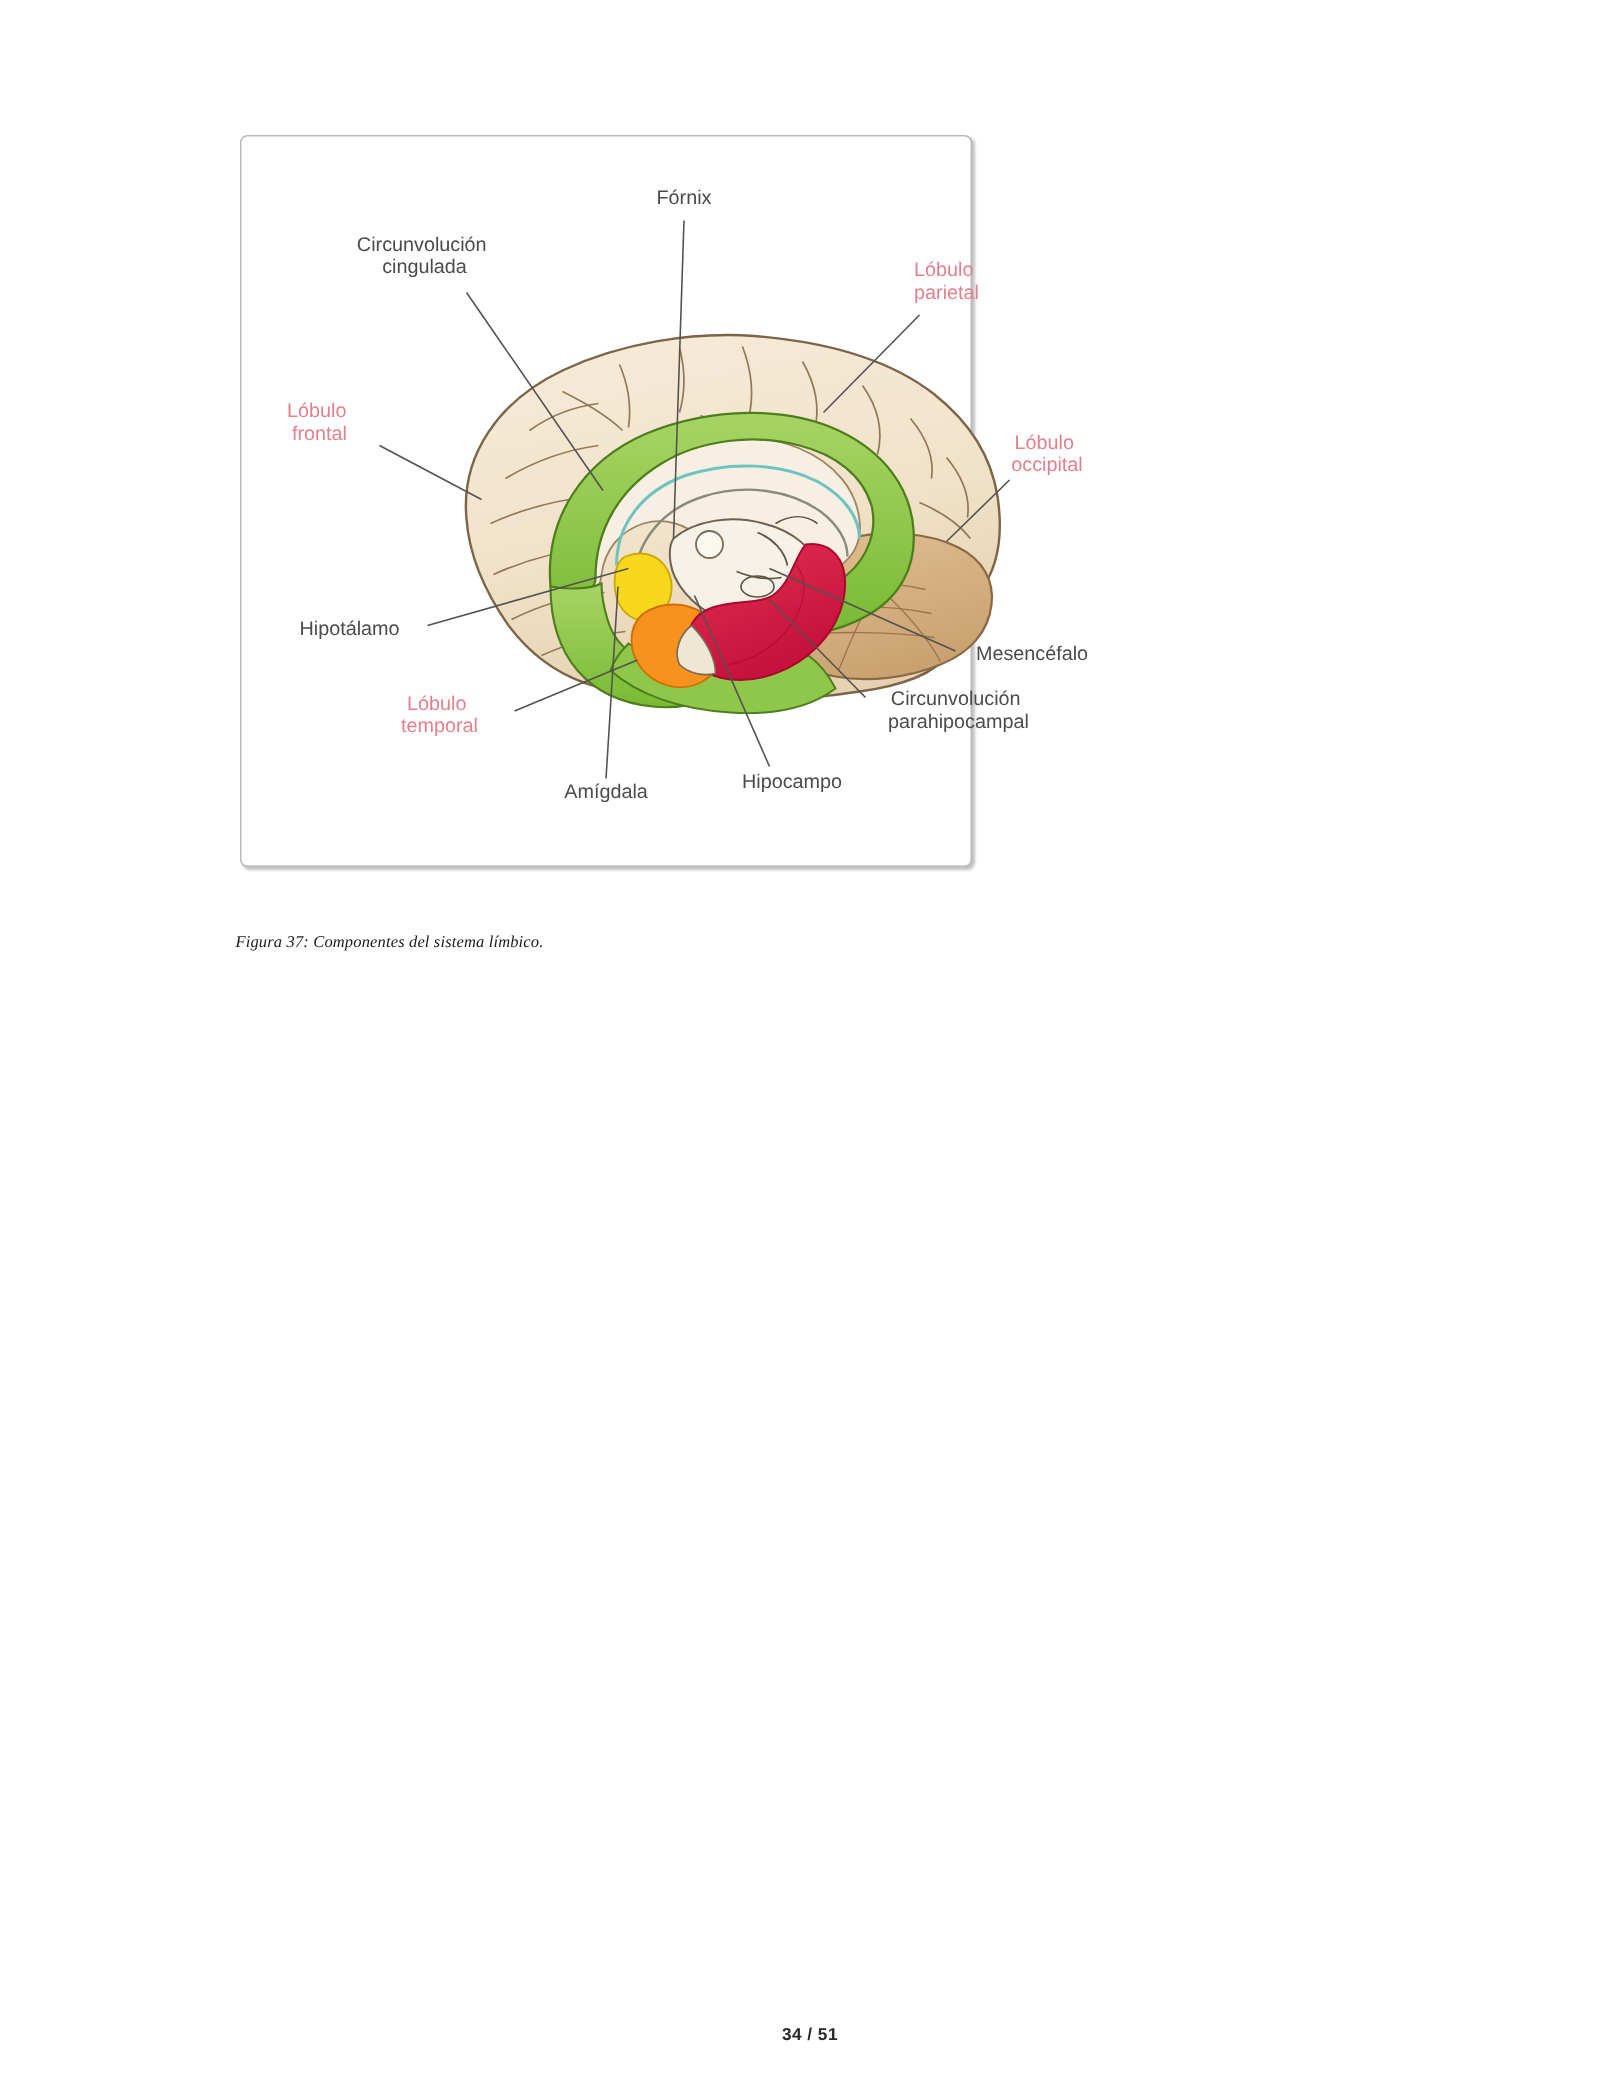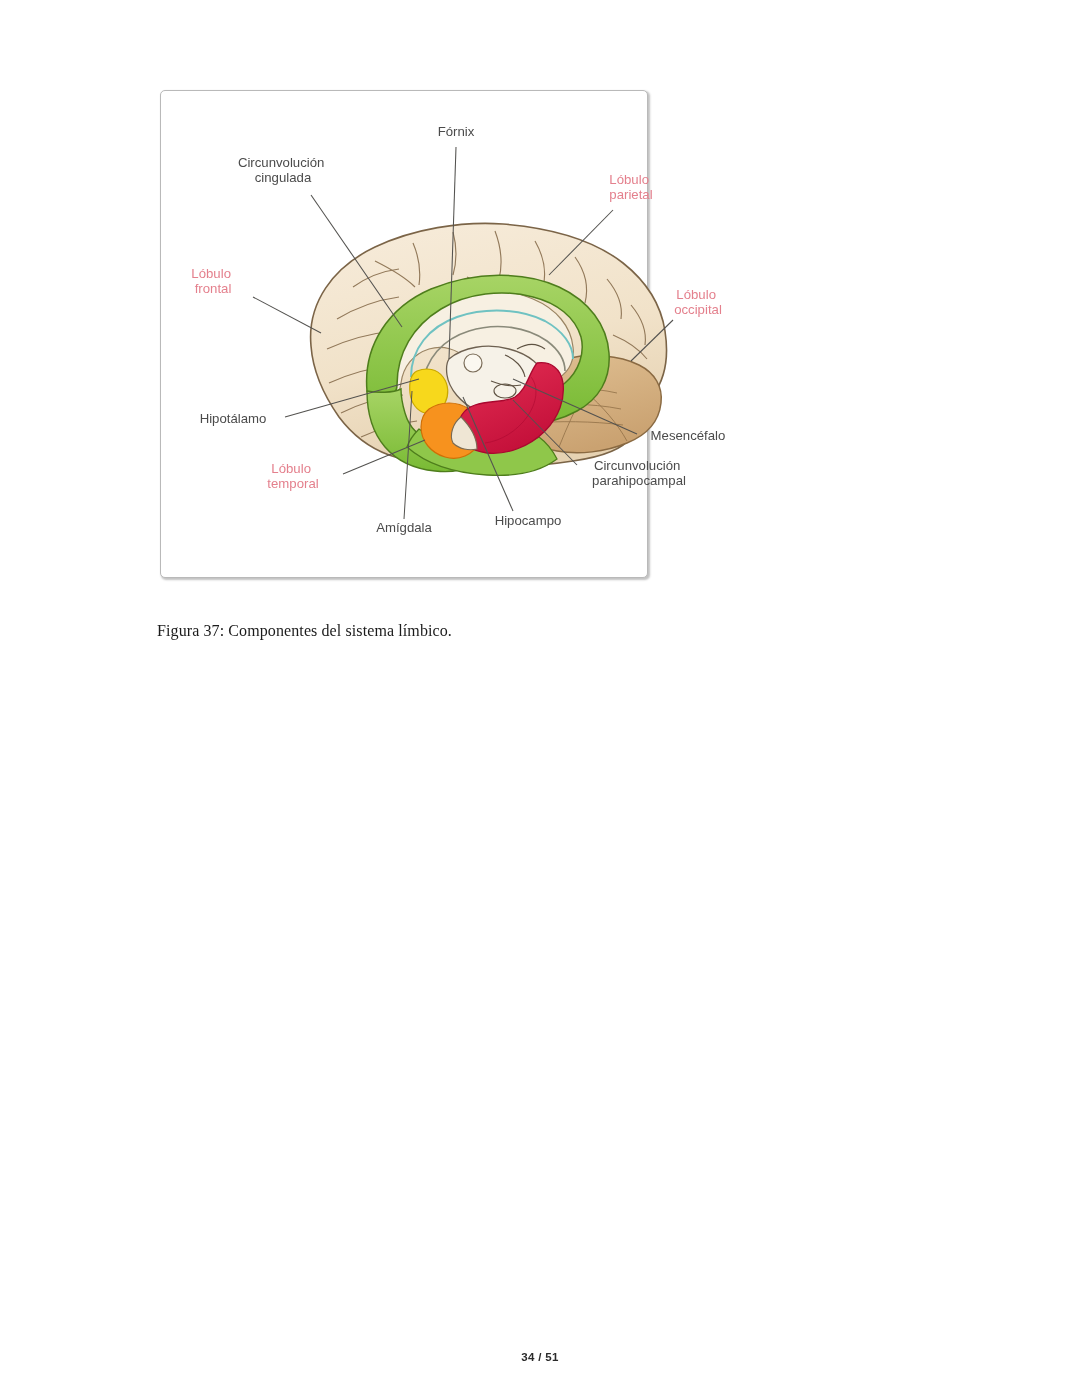--- a/index.html
+++ b/index.html
@@ -18,21 +18,22 @@
     border-radius:5px;
     box-shadow:1.5px 1.5px 2px rgba(120,120,120,.45);
     box-sizing:border-box;
   }
   .figure-svg{position:absolute;left:0;top:0;width:600px;height:488px;}
 
   
   .caption{
     position:absolute;left:157px;top:622px;
     font-family:"Liberation Serif",serif;
-    font-size:16px;
+    font-style:italic;
+    font-size:11px;
     color:#1b1b1b;
     letter-spacing:.1px;
     white-space:nowrap;
   }
 
   
   .footer{
     position:absolute;left:0;top:1351px;width:1080px;
     text-align:center;
     font-family:"Liberation Sans",sans-serif;

